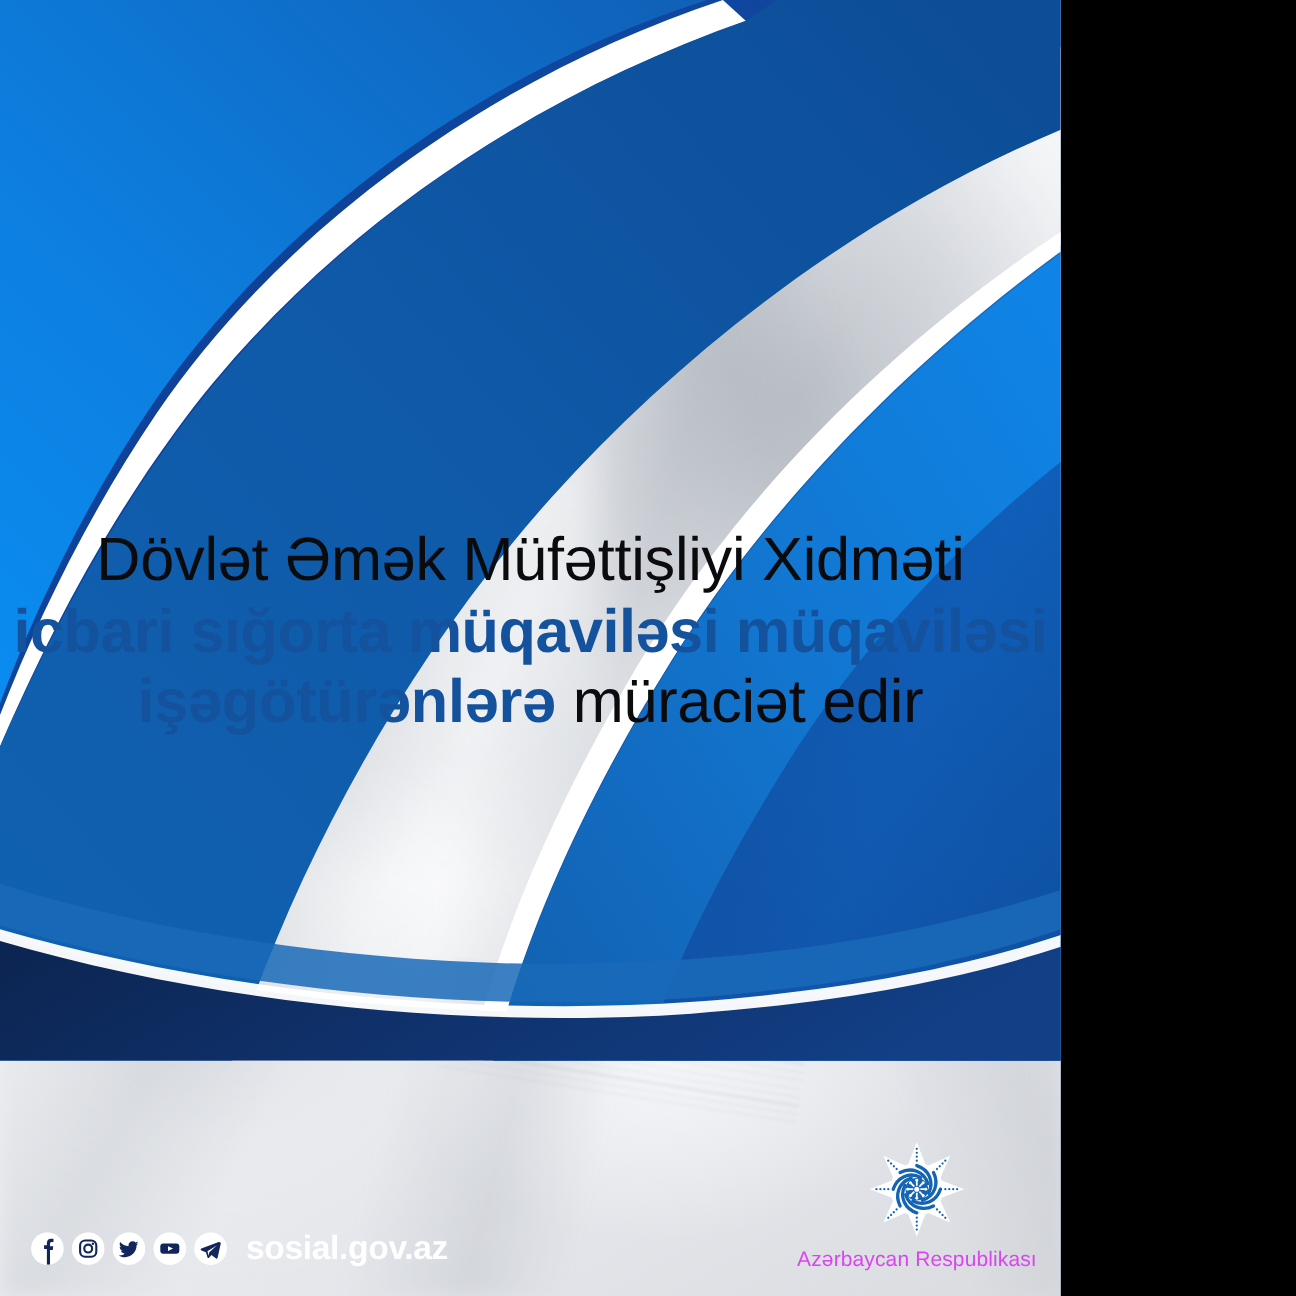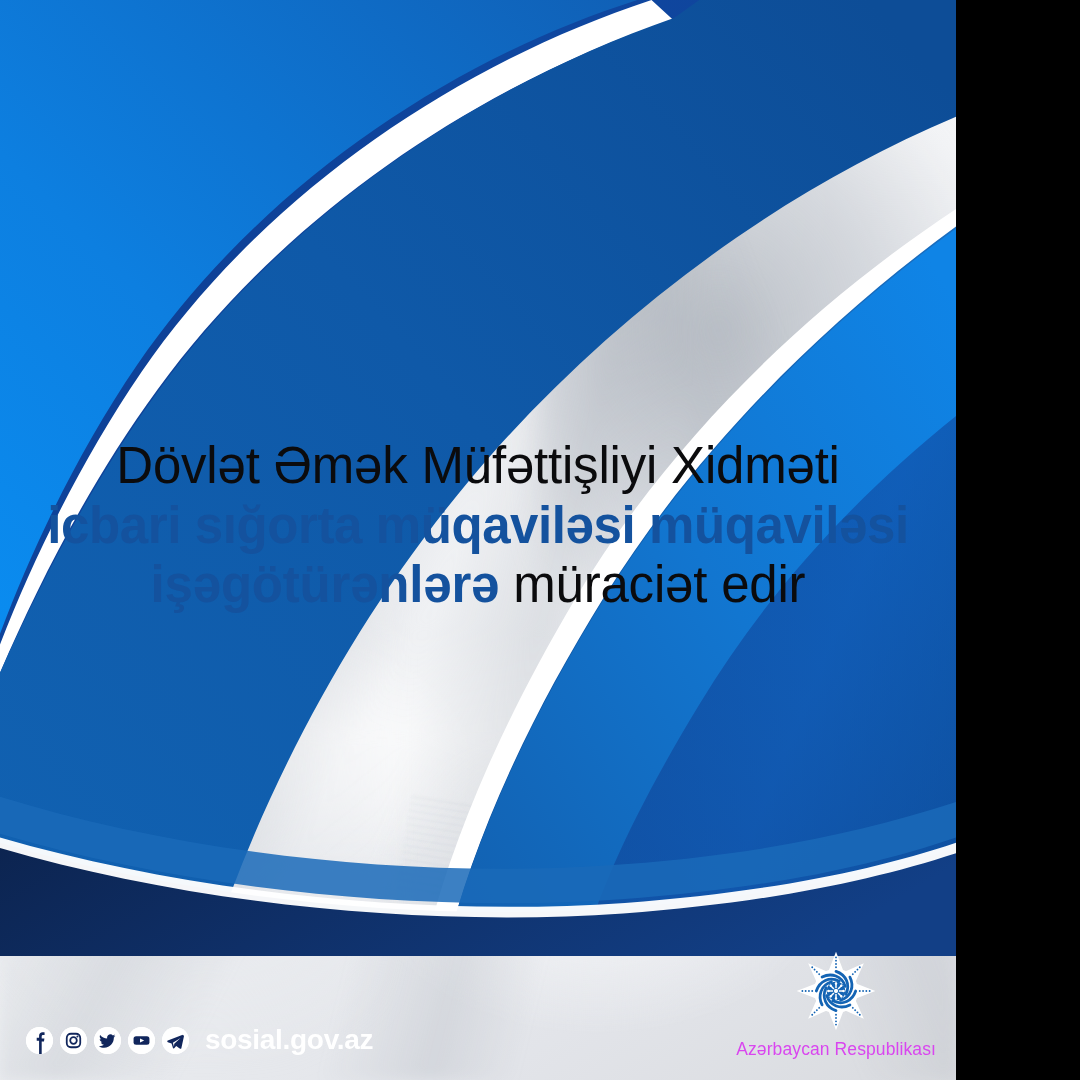--- a/index.html
+++ b/index.html
@@ -1,20 +1,20 @@
 <!DOCTYPE html>
 <html><head>
 <meta charset="utf-8">
 <style>
   html,body{margin:0;padding:0;background:#000;}
   body{font-family:"Liberation Sans","DejaVu Sans",sans-serif;}
 
   #poster{
     position:relative;
-    width:956px;height:1080px;
+    width:884px;height:1080px;
     overflow:hidden;
     background:#0d2d72;
   }
 
   
   .photo{
     position:absolute;
     left:-2%;top:-2%;width:104%;height:104%;
     background:
       radial-gradient(ellipse 32% 26% at 66% 20%, rgba(255,255,255,.95) 0%, rgba(255,255,255,0) 62%),

